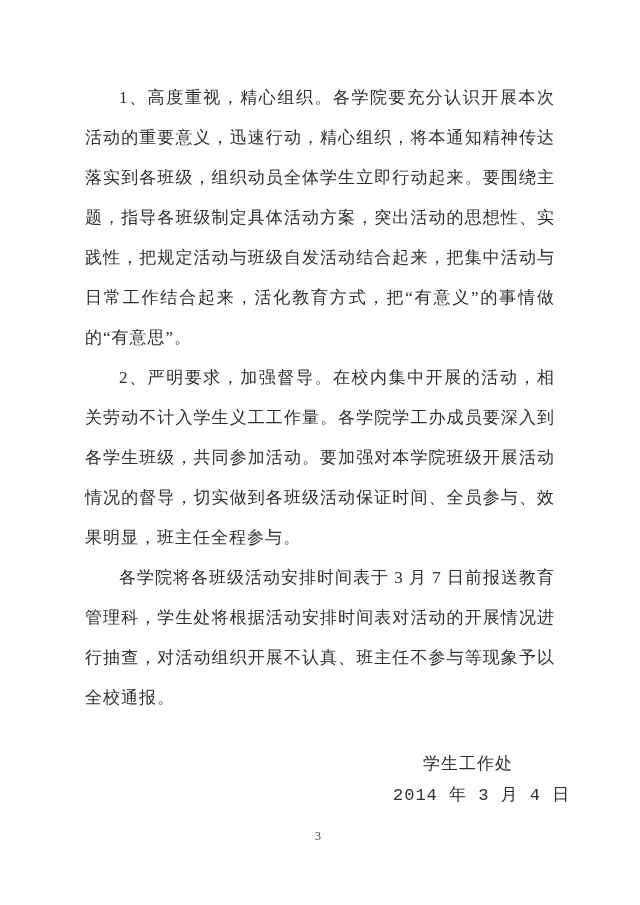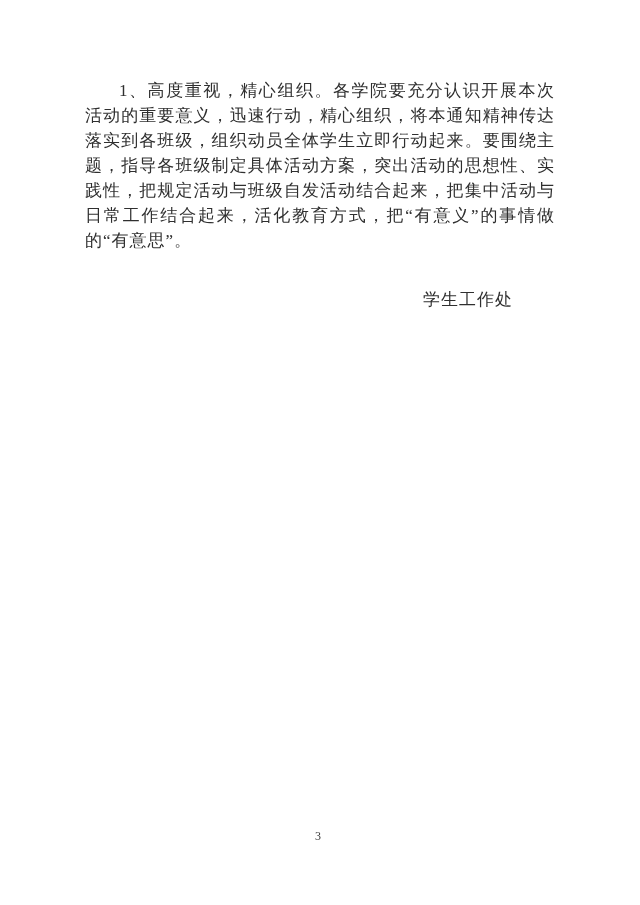--- a/index.html
+++ b/index.html
@@ -17,31 +17,32 @@
   }
   .doc-page {
     position: absolute;
     left: 85px;
     top: 78px;
     width: 470px;
   }
   .para {
     margin: 0;
     font-size: 17px;
-    line-height: 25px;
+    line-height: 40px;
     letter-spacing: 1px;
     text-align: justify;
     text-indent: 2em;
   }
   .signature-block {
     margin-top: 31.2px;
     margin-left: auto;
     margin-right: 12px;
     width: 150px;
     text-align: center;
+    font-family: Liberation Mono, monospace;
   }
   .signature-line {
     margin: 0;
     font-size: 17px;
     line-height: 31.2px;
     letter-spacing: 1px;
     white-space: nowrap;
   }
   .page-number {
     position: absolute;
@@ -52,19 +53,22 @@
     font-size: 12px;
     line-height: 14px;
     color: #3a3a3a;
   }
 </style>
 </head>
 <body>
 
 <div class="doc-page">
   <p class="para">1、高度重视，精心组织。各学院要充分认识开展本次活动的重要意义，迅速行动，精心组织，将本通知精神传达落实到各班级，组织动员全体学生立即行动起来。要围绕主题，指导各班级制定具体活动方案，突出活动的思想性、实践性，把规定活动与班级自发活动结合起来，把集中活动与日常工作结合起来，活化教育方式，把“有意义”的事情做的“有意思”。</p>
+  <p class="para">2、严明要求，加强督导。在校内集中开展的活动，相关劳动不计入学生义工工作量。各学院学工办成员要深入到各学生班级，共同参加活动。要加强对本学院班级开展活动情况的督导，切实做到各班级活动保证时间、全员参与、效果明显，班主任全程参与。</p>
+  <p class="para">各学院将各班级活动安排时间表于 3 月 7 日前报送教育管理科，学生处将根据活动安排时间表对活动的开展情况进行抽查，对活动组织开展不认真、班主任不参与等现象予以全校通报。</p>
 
   <div class="signature-block">
     <p class="signature-line">学生工作处</p>
+    <p class="signature-line">2014 年 3 月 4 日</p>
   </div>
 </div>
 
 <div class="page-number">3</div>
 
 </body></html>

